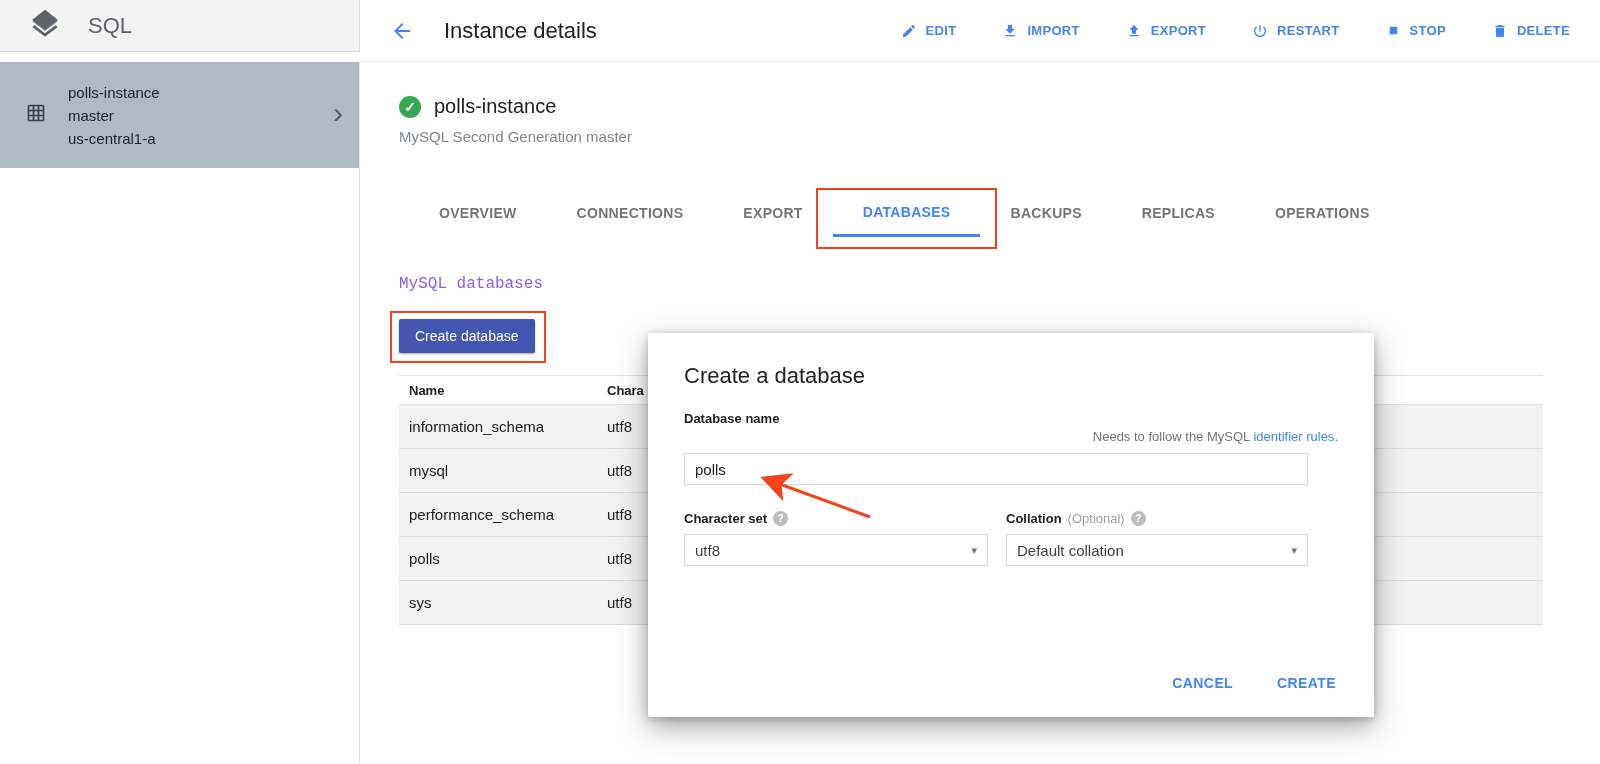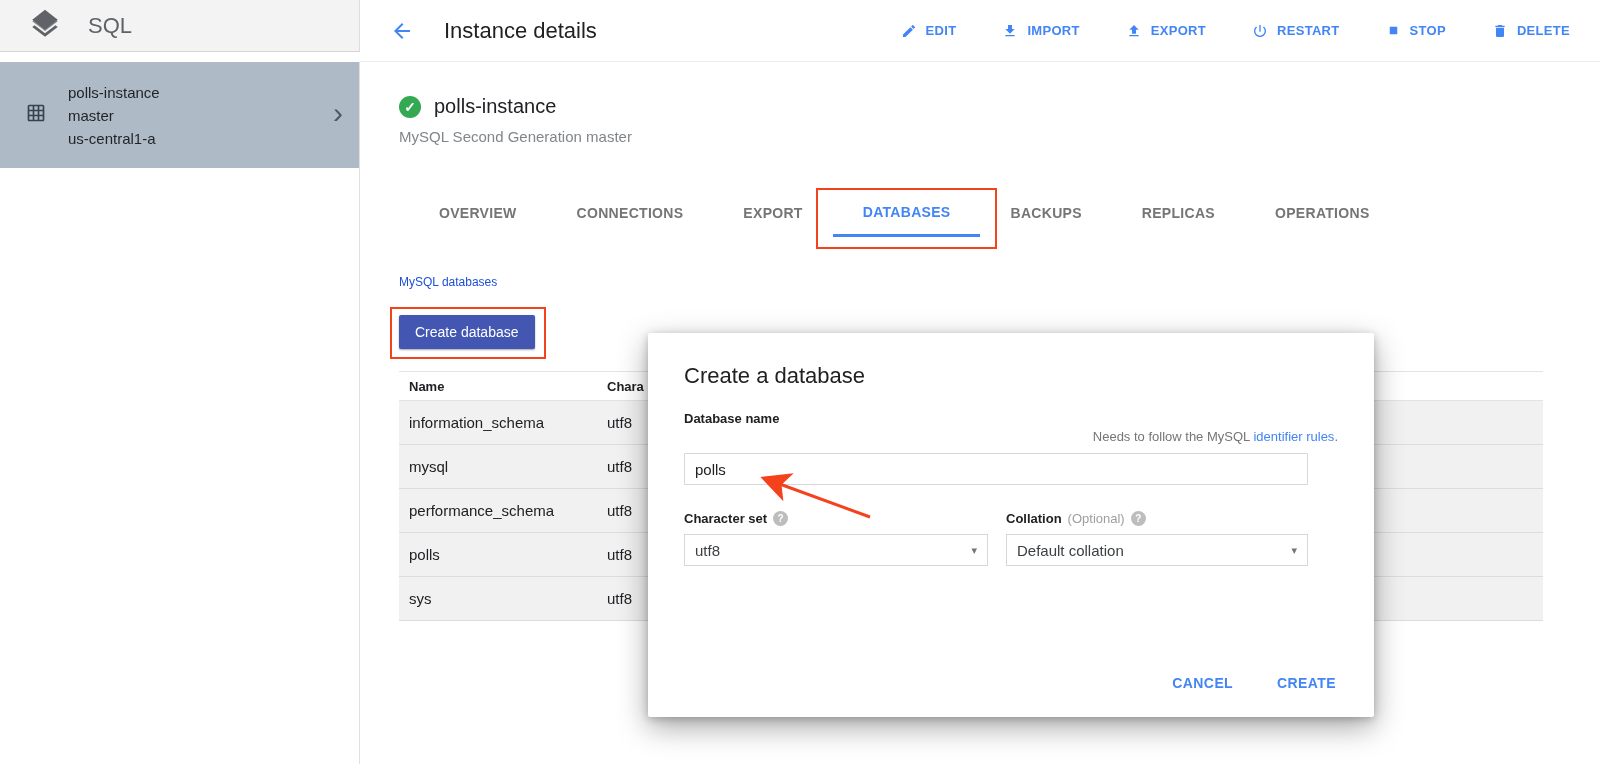--- a/index.html
+++ b/index.html
@@ -36,21 +36,21 @@
   .check-circle { width: 22px; height: 22px; border-radius: 50%; background: var(--success-green, #34a853);
     color: #fff; font-size: 14px; font-weight: 700; display: flex; align-items: center; justify-content: center; }
   .instance-name { font-size: 20px; color: #202124; }
   .instance-subtitle { padding: 10px 0 0 38px; font-size: 15px; color: #80868b; }
 
   .tabs { display: flex; margin: 44px 0 0 48px; height: 48px; }
   .tab { position: relative; display: flex; align-items: center; padding: 0 30px;
     font-size: 14px; font-weight: 700; letter-spacing: .3px; color: #757575; cursor: pointer; white-space: nowrap; }
   .tab.active { color: var(--accent-blue, #4285f4); border-bottom: 3px solid var(--accent-blue, #4285f4); }
 
-  .section-title { margin: 38px 0 0 38px; font-size: 12px; color: #1d4ed8; }
+  .section-title { margin: 38px 0 0 38px; font-size: 16px; color: #8b5cf6; font-family: Liberation Mono, monospace; }
   .create-db-wrap { position: relative; display: inline-block; margin: 26px 0 0 38px; }
   .create-db-btn { background: var(--create-button-bg, #4357b2); color: #fff; font-size: 14px;
     height: 34px; padding: 0 16px; border: none; border-radius: 2px;
     box-shadow: 0 1px 2px rgba(0,0,0,.35); cursor: pointer; font-family: inherit; }
 
   .annot-box { position: absolute; border: 2px solid var(--annotation-red, #f4421c);
     z-index: 40; pointer-events: none; }
   .create-db-wrap .annot-box { left: -9px; right: -11px; top: -8px; bottom: -10px; }
   .tab .annot-box { left: -17px; right: -17px; top: -1px; bottom: -15px; }
 

